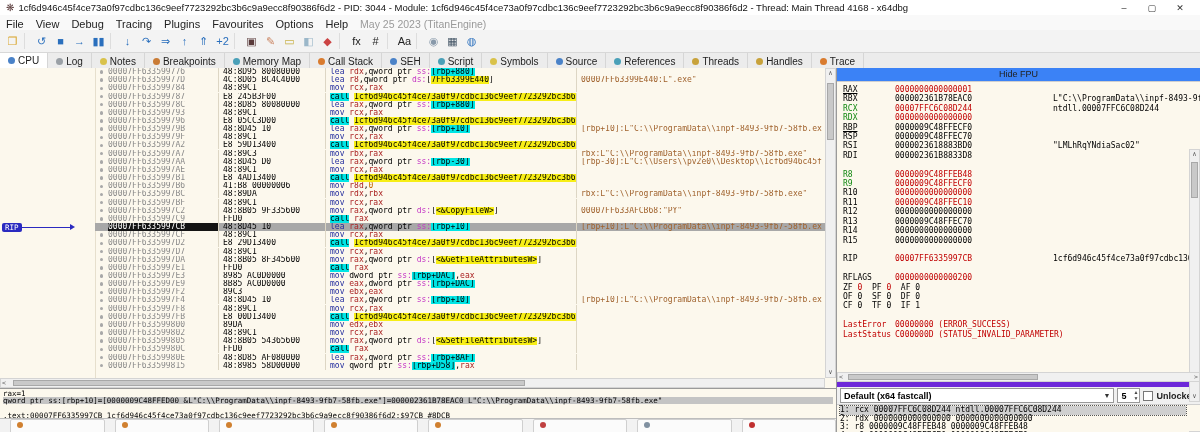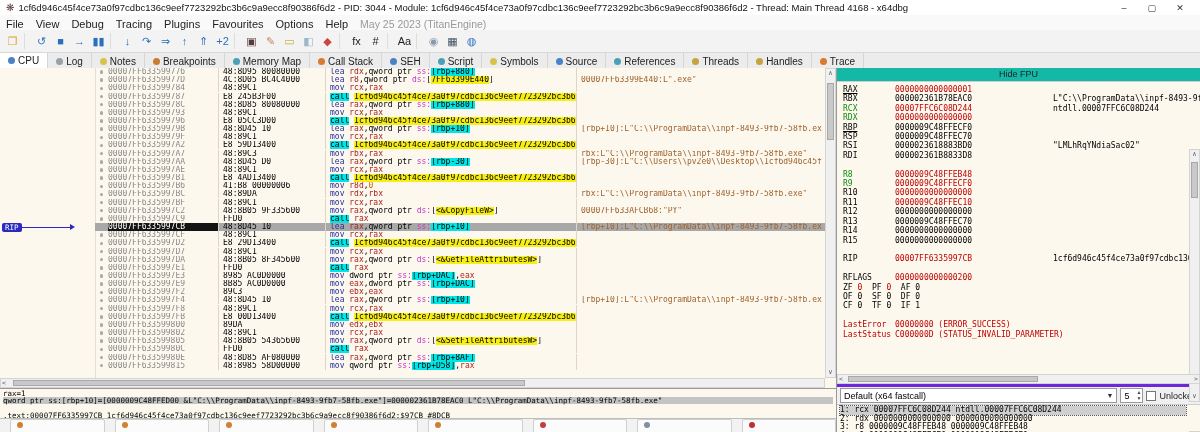--- a/index.html
+++ b/index.html
@@ -68,38 +68,38 @@
   #infopane{height:30px;border-top:1px solid #9a9a9a;background:#fcf8ed;font-family:"DejaVu Sans Mono",monospace;font-size:7.5px;line-height:7.2px;padding:1px 3px;box-sizing:border-box;overflow:hidden;white-space:pre;}
   #infopane .hl{background:#c4c4c4;display:block;width:100%;}
 
   
   #bottomleft{height:14px;border-top:1px solid #bdbdbd;background:#f2f2f2;display:flex;overflow:hidden;}
   .stub{width:104px;height:18px;margin-left:10px;background:#fbfbfb;border:1px solid #cfcfcf;border-radius:2px 2px 0 0;display:flex;align-items:flex-start;padding:2px 0 0 6px;box-sizing:border-box;}
   .stub i{width:6px;height:6px;border-radius:50%;display:block;}
 
   
   #regpane{flex:1;display:flex;flex-direction:column;background:#fcf8ed;overflow:hidden;}
-  #hidefpu{height:13px;background:#14b8a6;border-bottom:1px solid #cfcfcf;text-align:center;font-size:9px;line-height:13px;color:#222;}
+  #hidefpu{height:13px;background:#3b82f6;border-bottom:1px solid #cfcfcf;text-align:center;font-size:9px;line-height:13px;color:#222;}
   #regarea{flex:1;position:relative;font-family:"DejaVu Sans Mono",monospace;font-size:8px;line-height:9.4px;padding:3px 14px 0 6px;overflow:hidden;white-space:pre;}
   .rn{display:inline-block;width:52px;color:#000;}
   .rn.grn{color:#118811;}
   .rn.u{text-decoration:underline;}
   .rn.red{color:#c00000;}
   .rv{display:inline-block;width:158px;}
   .rv.red,.fv.red{color:#c00000;}
   .rv.blk{color:#000;}
   .rc{color:#000;}
   #regvscroll{right:0;top:13px;width:11px;height:253px;}
   #regvscroll .thumb{left:1px;right:1px;top:12px;height:34px;}
   .hsb{position:relative;height:10px;background:#f0f0f0;border:1px solid #d4d4d4;box-sizing:border-box;}
   .hsb .thumb{position:absolute;top:1px;bottom:1px;background:#c9c9c9;border:1px solid #a8a8a8;}
   .hsb .arr{position:absolute;top:0;color:#555;font-size:6.5px;line-height:8px;font-family:"DejaVu Sans Mono",monospace;}
 
   
-  #ccrow{height:17px;display:flex;align-items:center;background:#f0f0f0;border-top:3px solid #6d28d9;border-bottom:1px solid #cfcfcf;font-size:9.5px;padding:0 3px;gap:3px;}
+  #ccrow{height:17px;display:flex;align-items:center;background:#f0f0f0;border-top:5px solid #6d28d9;border-bottom:1px solid #cfcfcf;font-size:9.5px;padding:0 3px;gap:3px;font-weight:bold;}
   #ccombo{flex:1;background:#fff;border:1px solid #999;height:13px;display:flex;align-items:center;padding:0 3px;font-size:9px;}
   #ccombo .cdarr{margin-left:auto;font-size:7px;color:#333;}
   #cspin{width:18px;height:13px;background:#fff;border:1px solid #999;display:flex;align-items:center;font-size:9px;padding-left:3px;position:relative;}
   #cspin .spinarrs{position:absolute;right:1px;top:0;font-size:5px;line-height:6px;color:#444;}
   #cchk{width:8px;height:8px;border:1px solid #777;background:#fff;display:inline-block;}
   #cclabel{font-size:9px;color:#222;}
 
   
   #argsarea{height:45px;position:relative;font-family:"DejaVu Sans Mono",monospace;font-size:8px;line-height:8.6px;padding:1px 14px 0 3px;overflow:hidden;white-space:pre;color:#000;}
   .arg.sel{background:#cfcfcf;outline:1px dotted #555;}

